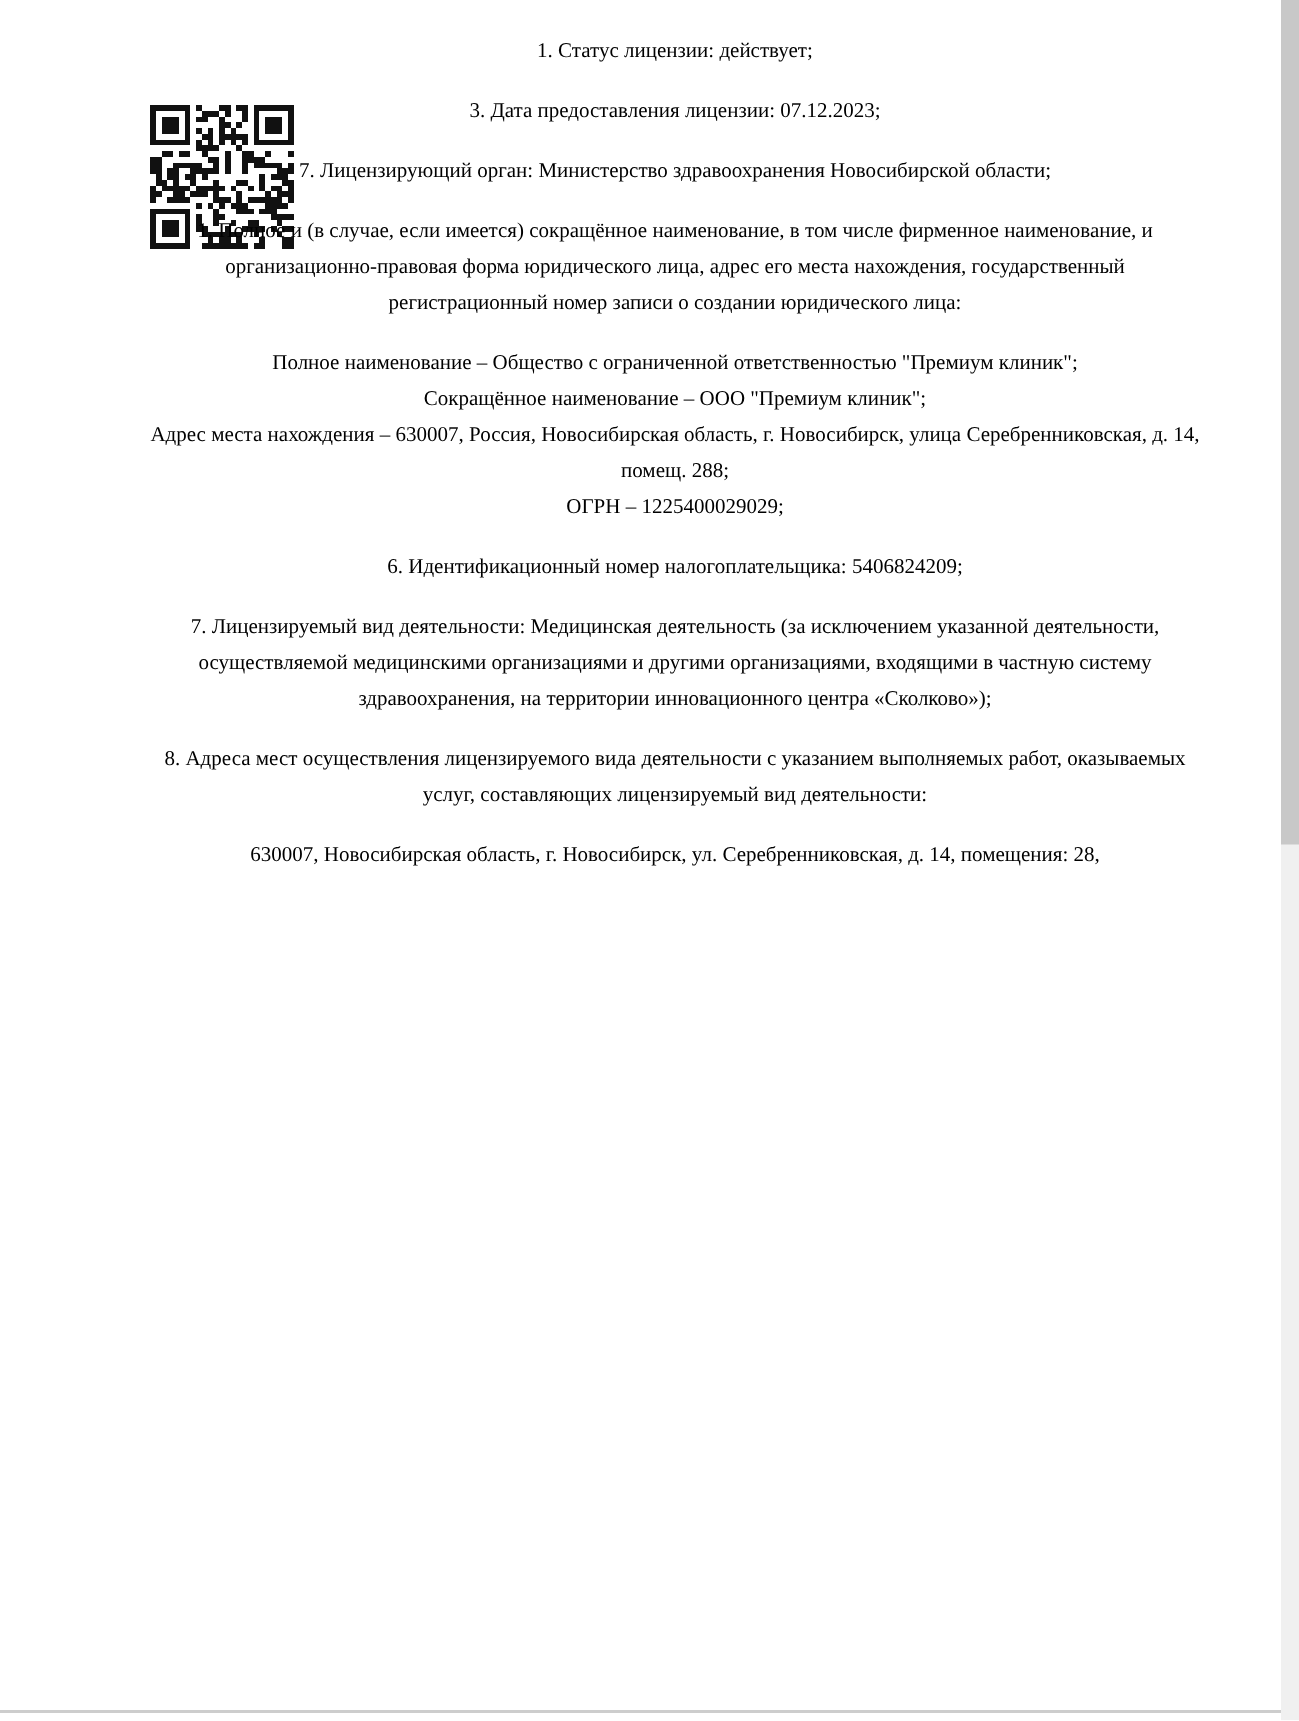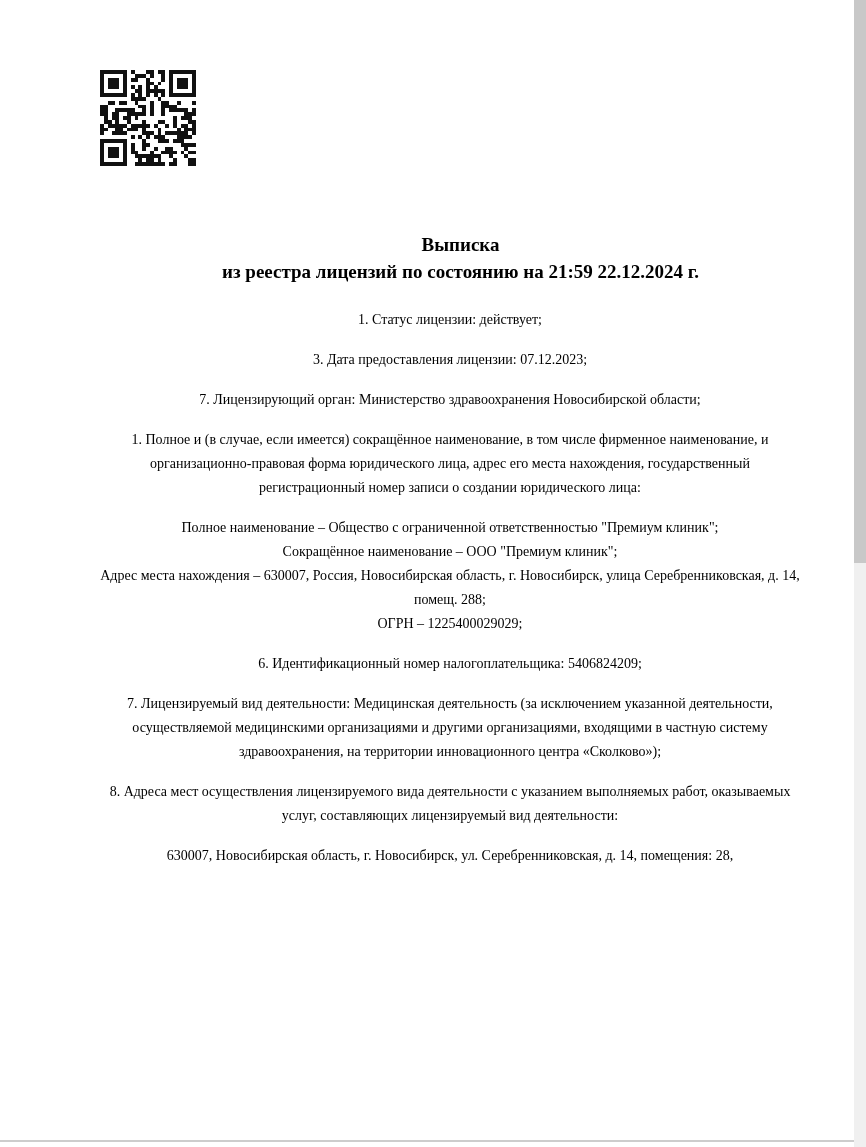--- a/index.html
+++ b/index.html
@@ -381,24 +381,20 @@
         <rect x="15" y="24" width="1" height="1"></rect>
         <rect x="16" y="24" width="1" height="1"></rect>
         <rect x="18" y="24" width="1" height="1"></rect>
         <rect x="19" y="24" width="1" height="1"></rect>
         <rect x="23" y="24" width="1" height="1"></rect>
         <rect x="24" y="24" width="1" height="1"></rect>
       </svg>
     </div>
 
   <div class="content">
-    <div class="title">
-      <div>Выписка</div>
-      <div>из реестра лицензий по состоянию на 21:59 22.12.2024 г.</div>
-    </div>
     <div class="body" id="body-blocks">
         <div class="block">
           <div class="line">1. Статус лицензии: действует;</div>
         </div>
         <div class="block">
           <div class="line">3. Дата предоставления лицензии: 07.12.2023;</div>
         </div>
         <div class="block">
           <div class="line">7. Лицензирующий орган: Министерство здравоохранения Новосибирской области;</div>
         </div>

